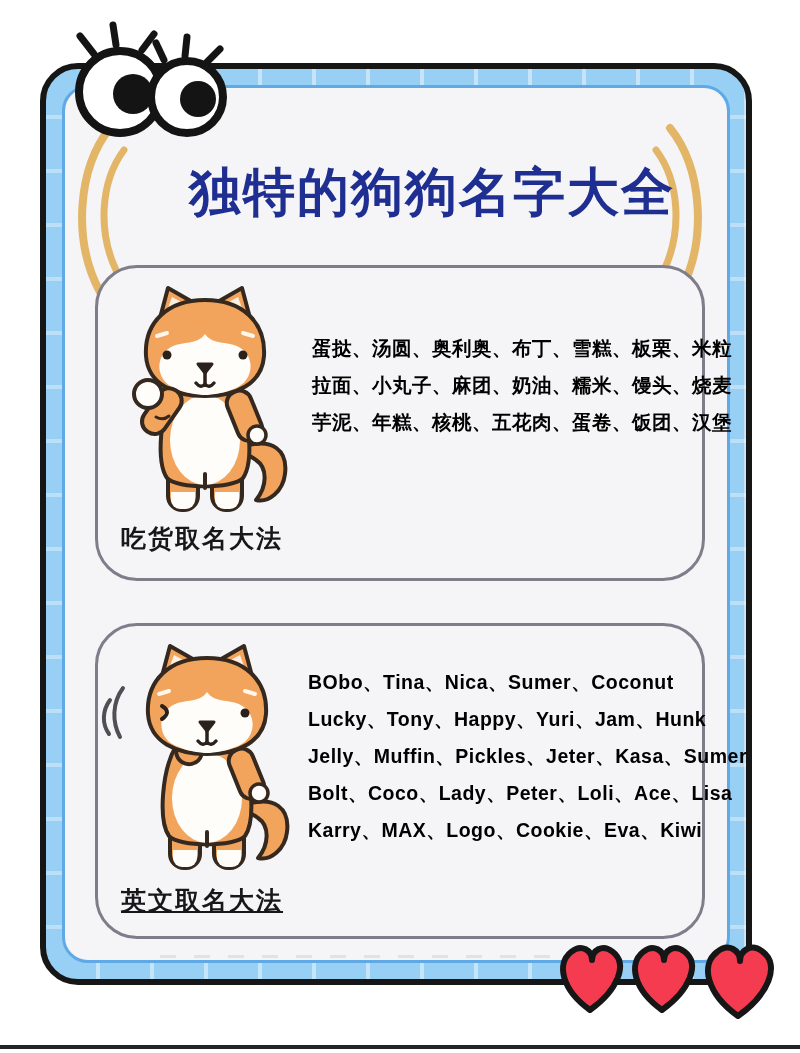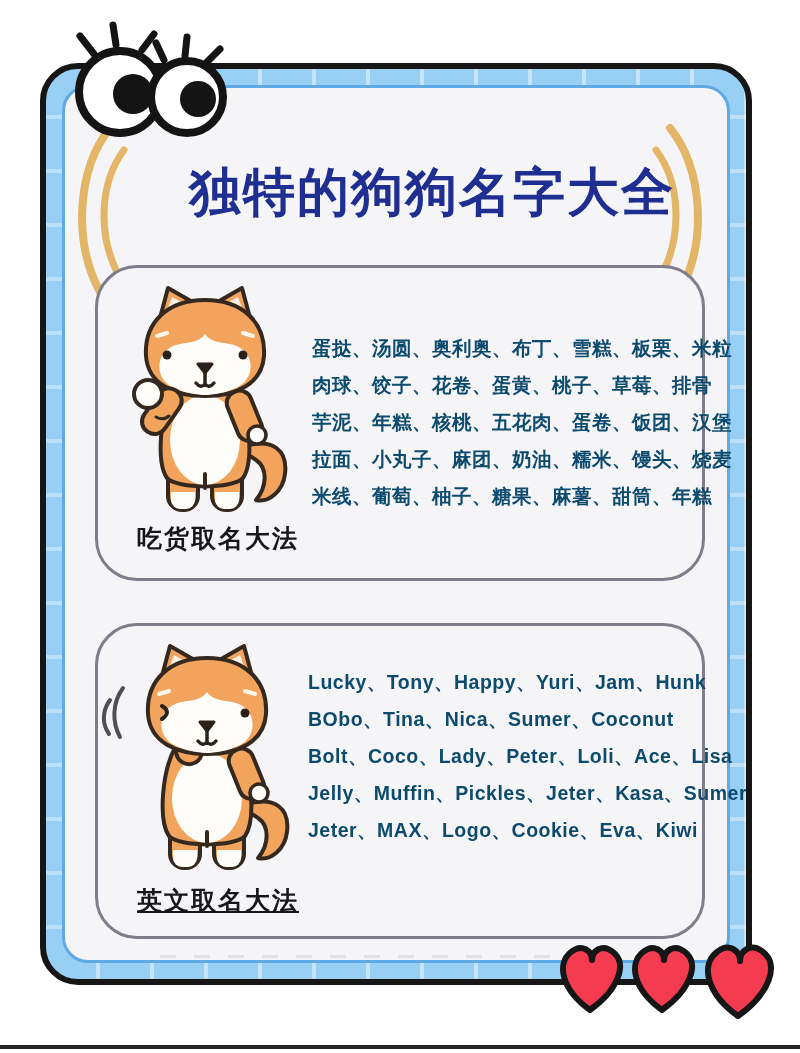--- a/index.html
+++ b/index.html
@@ -27,30 +27,30 @@
   .arc.right{transform:scaleX(-1);}
   .eyes{position:absolute;left:66px;top:12px;z-index:5;}
   .name-box{
     position:absolute;left:95px;width:604px;height:310px;
     border:3.5px solid #7F7D89;border-radius:42px;background:#F5F4F6;z-index:2;
   }
   .box-1{top:265px;}
   .box-2{top:623px;}
   .dog{position:absolute;}
   .box-label{
-    position:absolute;left:20px;width:200px;text-align:center;
+    position:absolute;left:4px;width:200px;text-align:center;
     font-size:25px;font-weight:800;color:#17171a;letter-spacing:2px;
   }
   .box-1 .box-label{top:254px;}
   .box-2 .box-label{top:258px;text-decoration:underline;}
   .names-block{position:absolute;}
   .box-1 .names-block{left:214px;top:62px;}
   .box-2 .names-block{left:210px;top:38px;}
   .name-line{
-    font-size:19.5px;font-weight:700;color:#0c4a6e;line-height:37px;
+    font-size:19.5px;font-weight:700;color:#000000;line-height:37px;
     white-space:nowrap;letter-spacing:0.5px;
   }
   .dash-row{
     position:absolute;left:160px;top:955px;width:500px;height:3px;z-index:2;
     background:repeating-linear-gradient(90deg,rgba(60,60,70,0.10) 0 16px,rgba(0,0,0,0) 16px 34px);
   }
   .hearts{position:absolute;left:552px;top:938px;z-index:6;}
   .bottom-line{position:absolute;left:0;top:1045px;width:800px;height:4px;background:#242428;}
 </style>
 </head>
@@ -115,24 +115,22 @@
       <path d="M86,99 Q91,105 95,100 Q99,105 104,99" fill="none" stroke="#2A211B" stroke-width="3.5" stroke-linecap="round"></path>
       <g transform="rotate(35 52 126)">
         <rect x="40" y="102" width="25" height="50" rx="12" fill="#F2A45C" stroke="#35291F" stroke-width="4"></rect>
       </g>
       <circle cx="38" cy="110" r="14" fill="#FFFDFA" stroke="#35291F" stroke-width="4"></circle>
       <path d="M46,133 Q53,137 59,132" fill="none" stroke="#35291F" stroke-width="3" stroke-linecap="round"></path>
     </svg>
     <div class="box-label">吃货取名大法</div>
     <div class="names-block">
       <div class="name-line">蛋挞、汤圆、奥利奥、布丁、雪糕、板栗、米粒</div>
-      <div class="name-line">肉球、饺子、花卷、蛋黄、桃子、草莓、排骨</div>
+      <div class="name-line">拉面、小丸子、麻团、奶油、糯米、馒头、烧麦</div>
       <div class="name-line">芋泥、年糕、核桃、五花肉、蛋卷、饭团、汉堡</div>
-      <div class="name-line">拉面、小丸子、麻团、奶油、糯米、馒头、烧麦</div>
-      <div class="name-line">米线、葡萄、柚子、糖果、麻薯、甜筒、年糕</div>
     </div>
   </div>
 
   <div class="name-box box-2">
     <svg class="dog" style="left:-4px;top:12px;" width="212" height="245" viewBox="0 0 212 245">
       <path d="M16,62 C8,73 8,86 15,96" fill="none" stroke="#4F4F55" stroke-width="4" stroke-linecap="round"></path>
       <path d="M29,50 C18,65 18,84 26,99" fill="none" stroke="#4F4F55" stroke-width="4" stroke-linecap="round"></path>
       <path d="M154,166 C180,158 196,170 193,194 C191,211 177,223 164,220 C175,207 176,188 164,180 C159,176 154,174 148,174 Z" fill="#F2A45C" stroke="#35291F" stroke-width="4" stroke-linejoin="round"></path>
       <rect x="76" y="172" width="30" height="58" rx="14" fill="#F2A45C" stroke="#35291F" stroke-width="4"></rect>
       <rect x="120" y="172" width="30" height="58" rx="14" fill="#F2A45C" stroke="#35291F" stroke-width="4"></rect>
@@ -158,25 +156,25 @@
       <path d="M68,68 Q78,74 68,81" fill="none" stroke="#2A211B" stroke-width="4" stroke-linecap="round"></path>
       <circle cx="151" cy="75" r="4.5" fill="#2A211B"></circle>
       <path d="M65,56 L75,53" stroke="#FFF7EC" stroke-width="4" stroke-linecap="round"></path>
       <path d="M151,53 L161,56" stroke="#FFF7EC" stroke-width="4" stroke-linecap="round"></path>
       <path d="M106,84 L120,84 L113,93 Z" fill="#2A211B" stroke="#2A211B" stroke-width="3" stroke-linejoin="round"></path>
       <path d="M113,93 L113,103" stroke="#2A211B" stroke-width="3.5" stroke-linecap="round"></path>
       <path d="M104,103 Q109,109 113,104 Q117,109 122,103" fill="none" stroke="#2A211B" stroke-width="3.5" stroke-linecap="round"></path>
     </svg>
     <div class="box-label">英文取名大法</div>
     <div class="names-block">
+      <div class="name-line">BObo、Tina、Nica、Sumer、Coconut</div>
       <div class="name-line">Lucky、Tony、Happy、Yuri、Jam、Hunk</div>
-      <div class="name-line">BObo、Tina、Nica、Sumer、Coconut</div>
+      <div class="name-line">Jelly、Muffin、Pickles、Jeter、Kasa、Sumer</div>
       <div class="name-line">Bolt、Coco、Lady、Peter、Loli、Ace、Lisa</div>
-      <div class="name-line">Jelly、Muffin、Pickles、Jeter、Kasa、Sumer</div>
-      <div class="name-line">Jeter、MAX、Logo、Cookie、Eva、Kiwi</div>
+      <div class="name-line">Karry、MAX、Logo、Cookie、Eva、Kiwi</div>
     </div>
   </div>
 
   <div class="dash-row"></div>
 
   <svg class="hearts" width="236" height="90" viewBox="0 0 236 90">
     <path d="M38,72 C10,52 4,26 19,14 C30,5 40,13 40,22 C40,13 50,5 61,14 C76,26 66,52 38,72 Z" fill="#F43B50" stroke="#161616" stroke-width="6" stroke-linejoin="round"></path>
     <path d="M110,72 C82,52 76,26 91,14 C102,5 112,13 112,22 C112,13 122,5 133,14 C148,26 138,52 110,72 Z" fill="#F43B50" stroke="#161616" stroke-width="6" stroke-linejoin="round"></path>
     <path d="M186,78 C155,56 148,27 165,14 C177,4 188,13 188,23 C188,13 199,4 211,14 C228,27 217,56 186,78 Z" fill="#F43B50" stroke="#161616" stroke-width="6" stroke-linejoin="round"></path>
   </svg>

